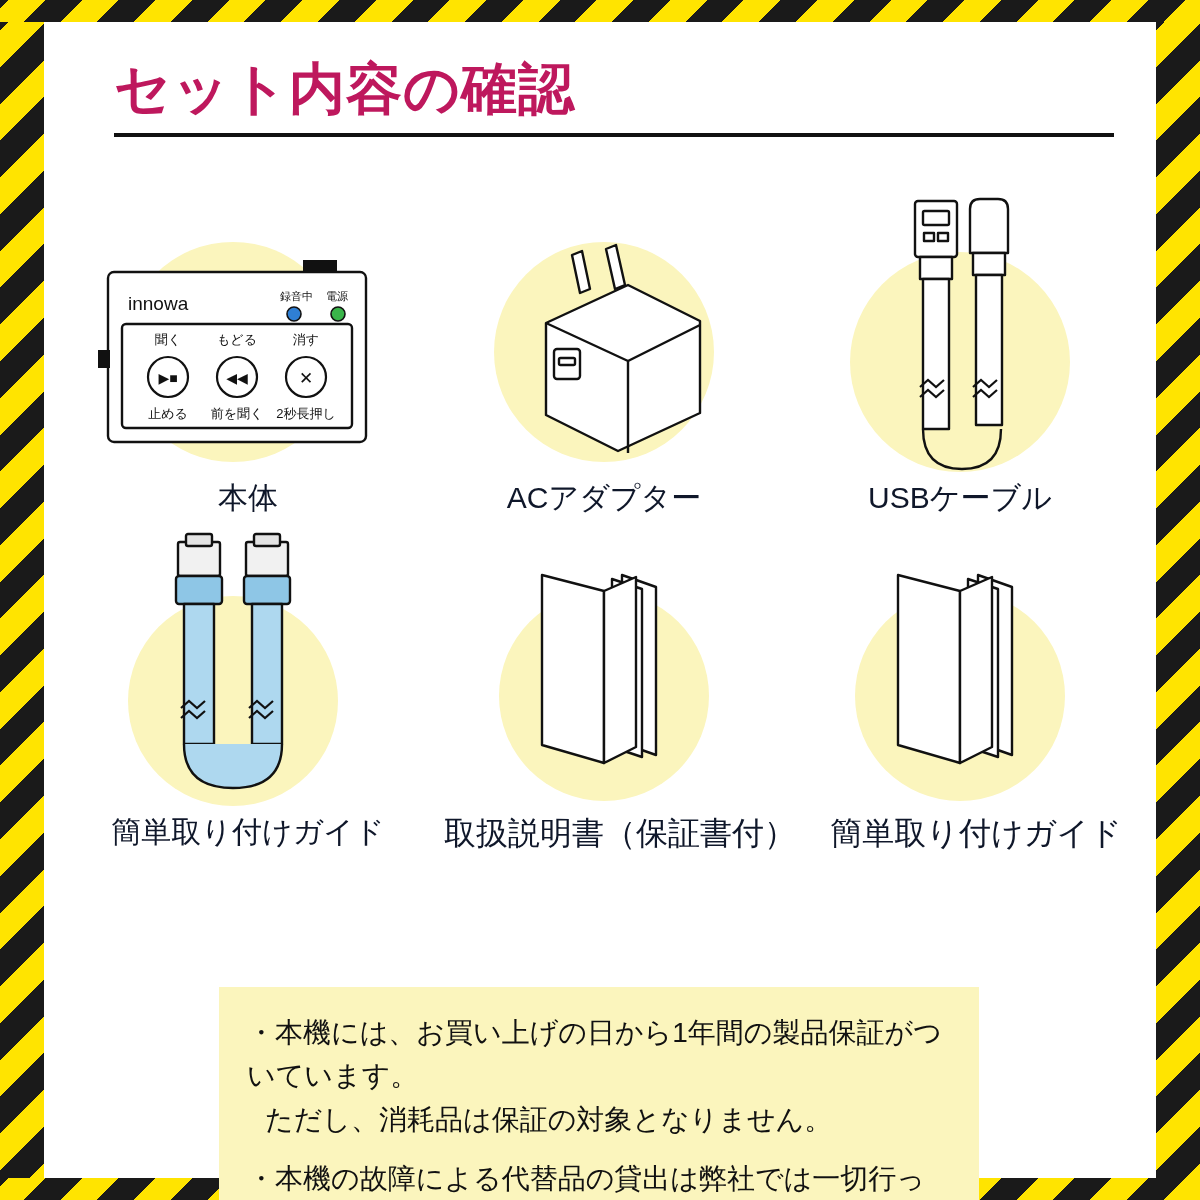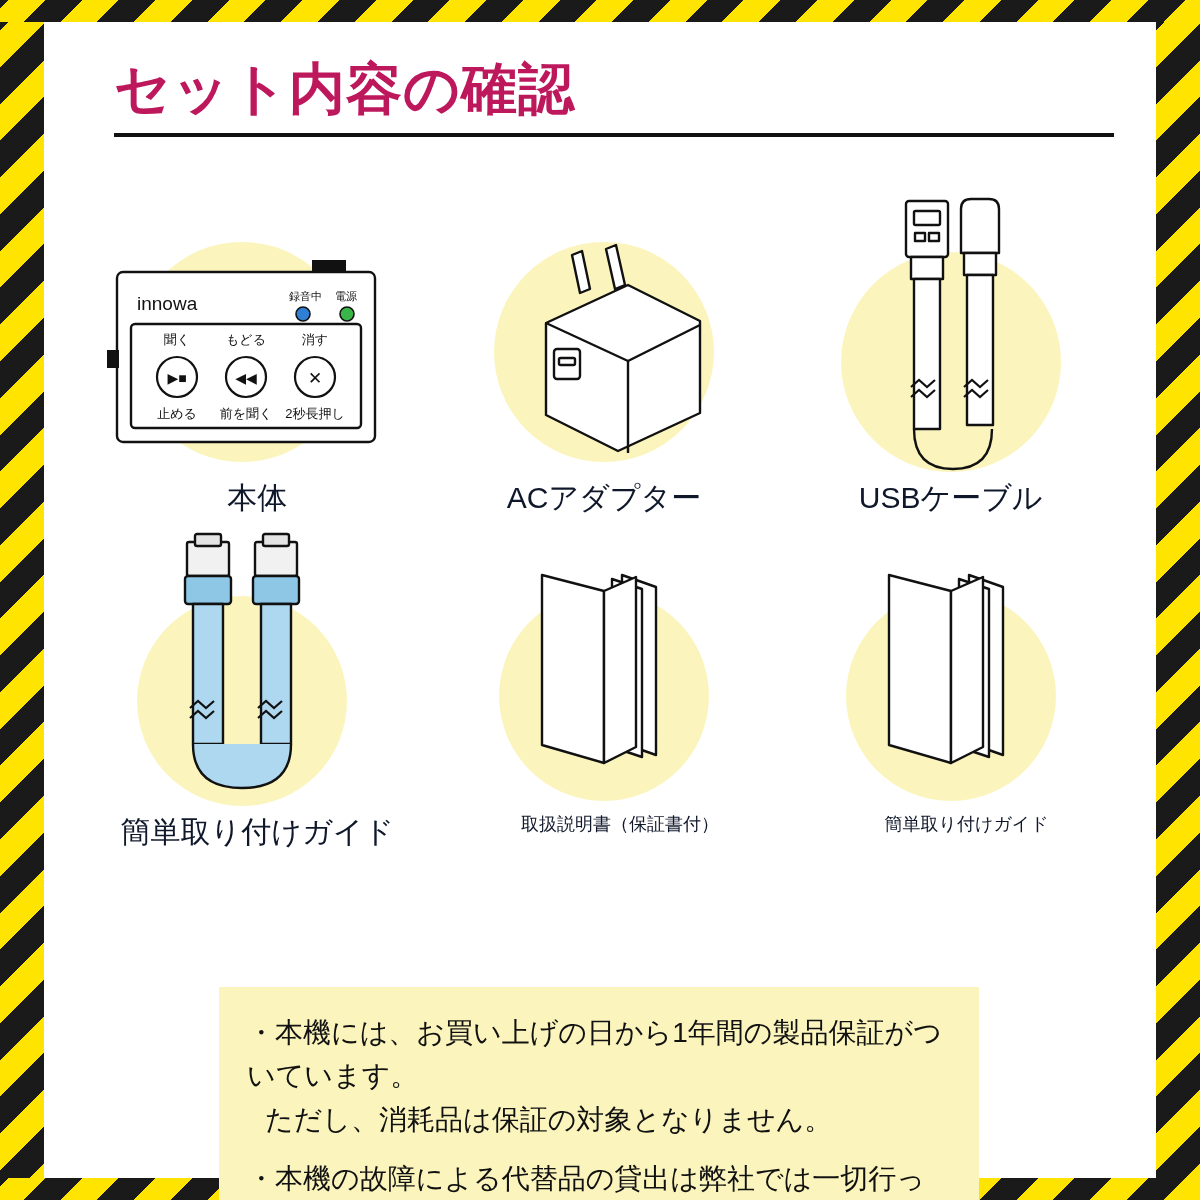--- a/index.html
+++ b/index.html
@@ -96,21 +96,21 @@
     z-index: 0;
   }
   .art svg { position: relative; z-index: 1; }
   .caption {
     margin-top: 6px;
     font-size: 30px;
     color: #0f172a;
     white-space: nowrap;
     letter-spacing: 0px;
   }
-  .caption.small { font-size: 18px; margin-left: 32px; }
+  .caption.small { font-size: 32px; margin-left: 32px; }
 
   
   .note {
     position: absolute;
     left: 175px;
     top: 965px;
     width: 760px;
     background: #fbf5bd;
     padding: 24px 28px 26px 28px;
     box-sizing: border-box;

